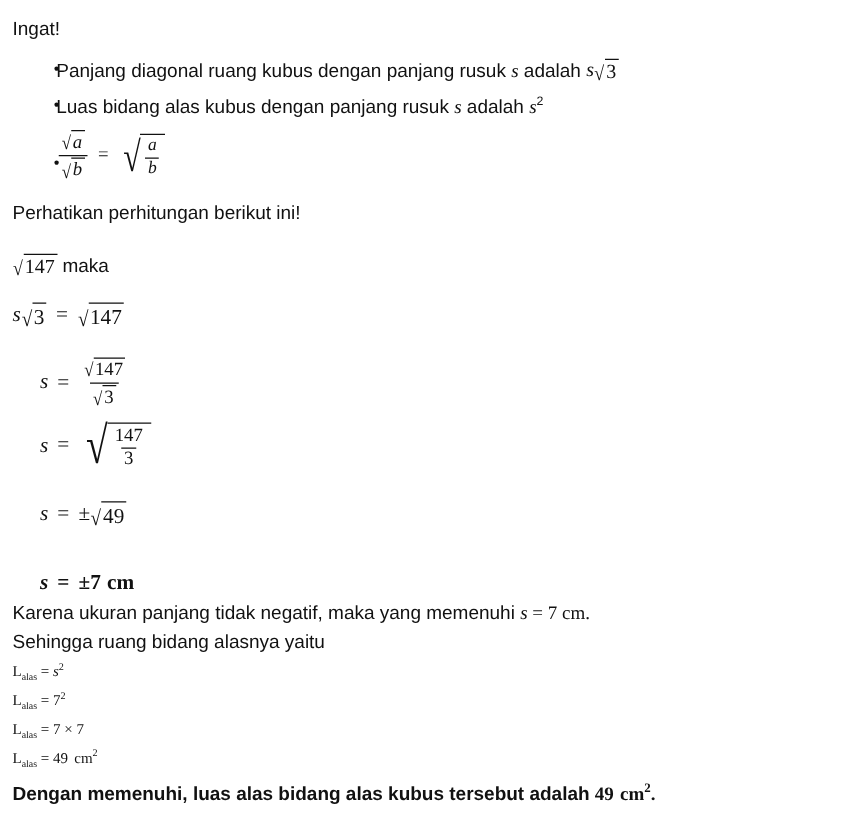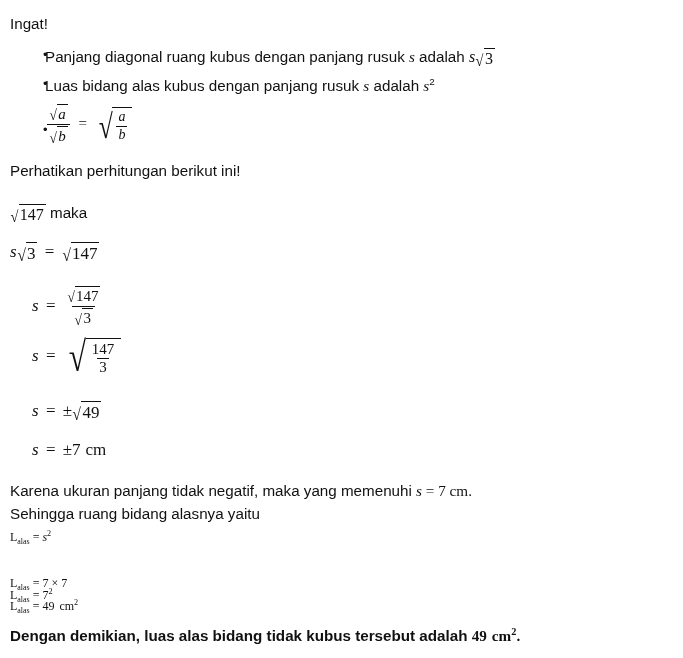--- a/index.html
+++ b/index.html
@@ -275,35 +275,35 @@
     <span class="math">
       <span class="mi">s</span>
       <span class="mo">=</span>
       <span class="mn">±</span><span class="sqrt">
           <span class="radical">√</span>
           <span class="radicand mn">49</span>
         </span>
     </span>
   </div>
 
-  <div class="mathline" style="left:32px; top:440px;">
+  <div class="mathline" style="left:32px; top:456px;font-weight:bold;">
     <span class="math">
       <span class="mi">s</span>
       <span class="mo">=</span>
       <span class="mn">±</span><span class="mn">7</span><span class="mtext" style="padding-left:5px;">cm</span>
     </span>
   </div>
 
   <div class="para" style="top:481px;"><span>Karena ukuran panjang tidak negatif, maka yang memenuhi </span><span class="inline-math">s</span><span class="mserif" style="font-family:'Liberation Serif',serif;"> = </span><span style="font-family:'Liberation Serif',serif;margin-top:18px;">7 cm.</span></div>
 
   <div class="para" style="top:504px;">Sehingga ruang bidang alasnya yaitu</div>
 
   <div class="lalas-line" style="top:530px;"><span class="lbl">L</span><sub class="sub">alas</sub><span class="mo">=</span><span class="mi">s</span><sup class="exp">2</sup></div>
 
-  <div class="lalas-line" style="top:553px;margin-top:35px;"><span class="lbl">L</span><sub class="sub">alas</sub><span class="mo">=</span><span class="mn">7</span><sup class="exp">2</sup></div>
+  <div class="lalas-line" style="top:553px;"><span class="lbl">L</span><sub class="sub">alas</sub><span class="mo">=</span><span class="mn">7</span><sup class="exp">2</sup></div>
 
   <div class="lalas-line" style="top:576px;"><span class="lbl">L</span><sub class="sub">alas</sub><span class="mo">=</span><span class="mn">7</span><span class="mo">×</span><span class="mn">7</span></div>
 
   <div class="lalas-line" style="top:599px;"><span class="lbl">L</span><sub class="sub">alas</sub><span class="mo">=</span><span class="mn">49</span><span class="mtext" style="padding-left:5px;">cm</span><sup class="exp">2</sup></div>
 
-  <div class="concl" style="top:627px;"><span>Dengan demikian, luas alas bidang tidak kubus tersebut adalah </span><span class="mserif">49</span><span class="mserif" style="padding-left:5px;">cm</span><sup class="exp" style="font-weight:bold;">2</sup><span class="mserif">.</span></div>
+  <div class="concl" style="top:627px;"><span>Dengan memenuhi, luas alas bidang alas kubus tersebut adalah </span><span class="mserif">49</span><span class="mserif" style="padding-left:5px;">cm</span><sup class="exp" style="font-weight:bold;">2</sup><span class="mserif">.</span></div>
 
 </div>
 
 </body></html>

